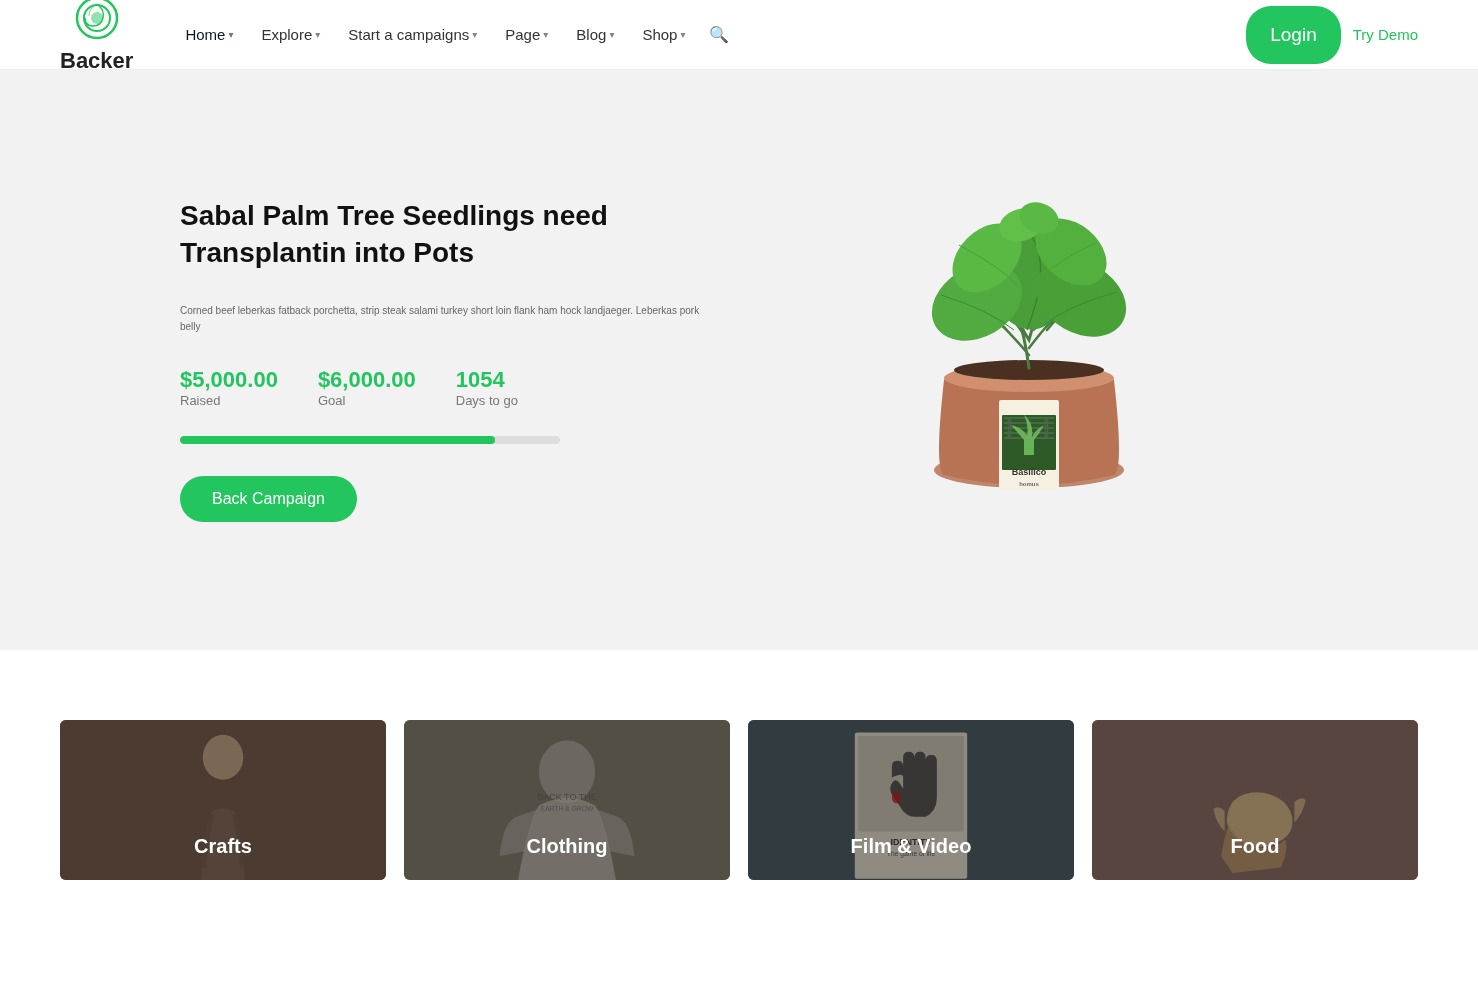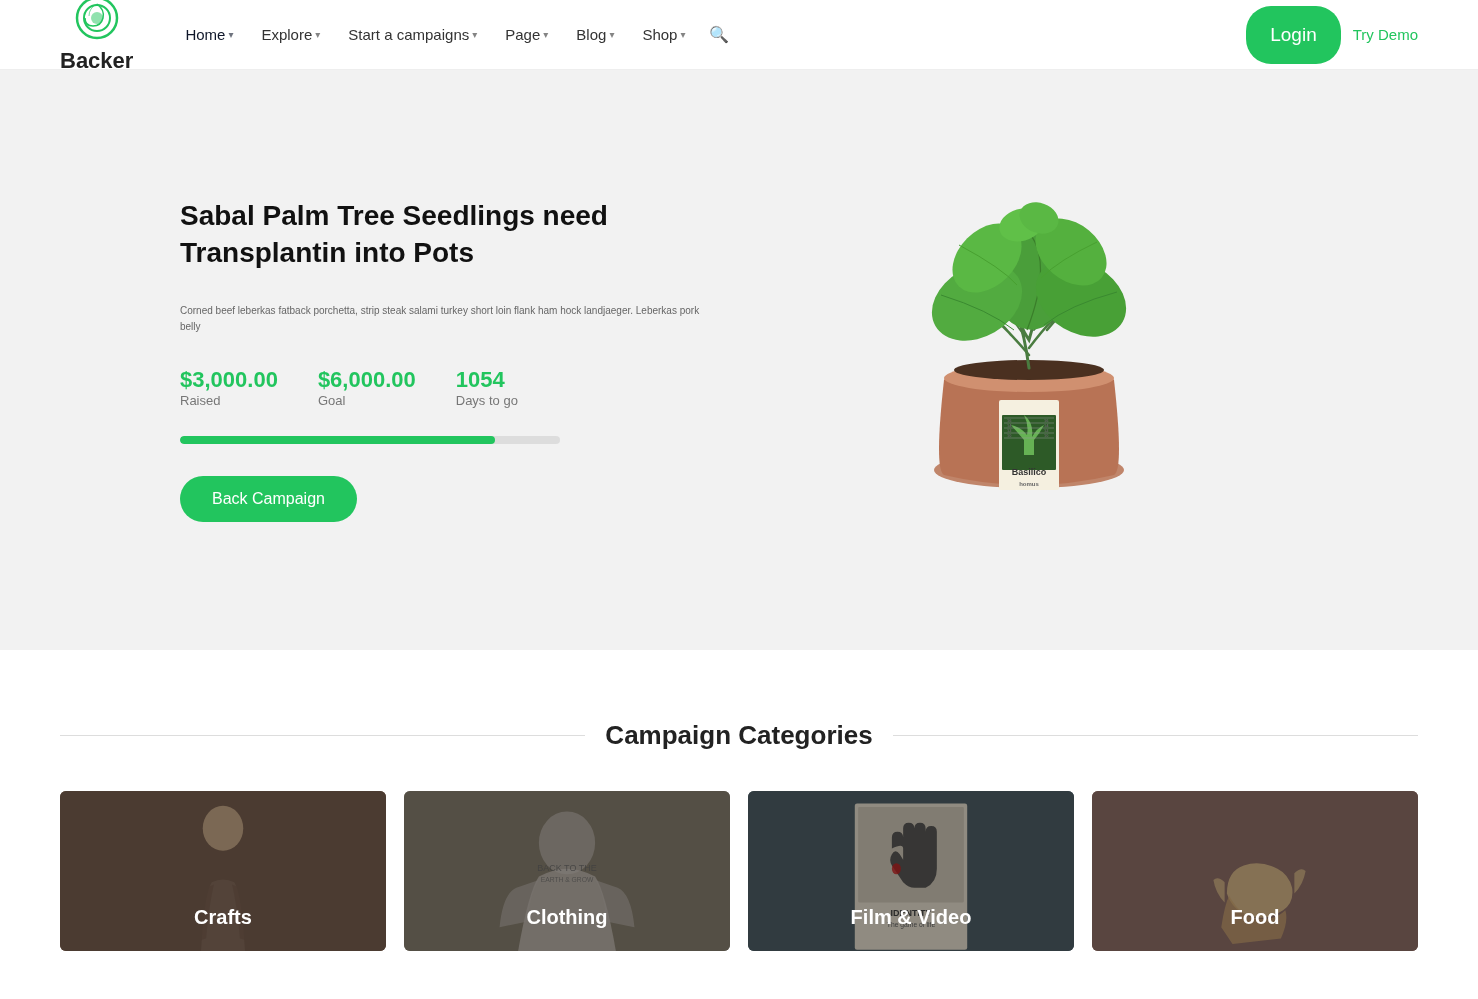--- a/index.html
+++ b/index.html
@@ -266,21 +266,21 @@
   </div>
 </nav>
 
 <section class="hero">
   <div class="hero-content">
     <h1 class="hero-title">Sabal Palm Tree Seedlings need Transplantin into Pots</h1>
     <p class="hero-desc">Corned beef leberkas fatback porchetta, strip steak salami turkey short loin flank ham hock landjaeger. Leberkas pork belly</p>
 
     <div class="hero-stats">
       <div>
-        <span class="stat-value">$3,000.00</span>
+        <span class="stat-value">$5,000.00</span>
         <span class="stat-label">Raised</span>
       </div>
       <div>
         <span class="stat-value">$6,000.00</span>
         <span class="stat-label">Goal</span>
       </div>
       <div>
         <span class="stat-value">1054</span>
         <span class="stat-label">Days to go</span>
       </div>
@@ -349,25 +349,20 @@
       <ellipse cx="212" cy="122" rx="40" ry="28" fill="#54b03e" transform="rotate(40 212 122)"></ellipse>
       <path d="M182 148 Q200 130 238 112" stroke="#48a030" stroke-width="1" fill="none"></path>
 
       <ellipse cx="162" cy="95" rx="22" ry="16" fill="#60c048" transform="rotate(-15 162 95)"></ellipse>
       <ellipse cx="180" cy="88" rx="20" ry="15" fill="#5ab844" transform="rotate(20 180 88)"></ellipse>
     </svg>
   </div>
 </section>
 
 <section class="categories-section">
-  <div class="section-header">
-    <div class="section-line"></div>
-    <h2 class="section-title">Campaign Categories</h2>
-    <div class="section-line"></div>
-  </div>
 
   <div class="categories-grid">
 
     <div class="category-card cat-crafts">
       <svg width="100%" height="100%" viewBox="0 0 290 160" preserveAspectRatio="xMidYMid slice" xmlns="http://www.w3.org/2000/svg">
         <rect width="290" height="160" fill="#7a6050"></rect>
 
         <ellipse cx="145" cy="42" rx="18" ry="20" fill="#e8c8a0" opacity="0.7"></ellipse>
         <path d="M125 160 Q128 100 135 90 Q145 85 155 90 Q162 100 165 160Z" fill="#8a7060" opacity="0.8"></path>
         <path d="M130 95 Q115 110 112 145 L130 140 Q133 108 137 92Z" fill="#7a6050" opacity="0.7"></path>

